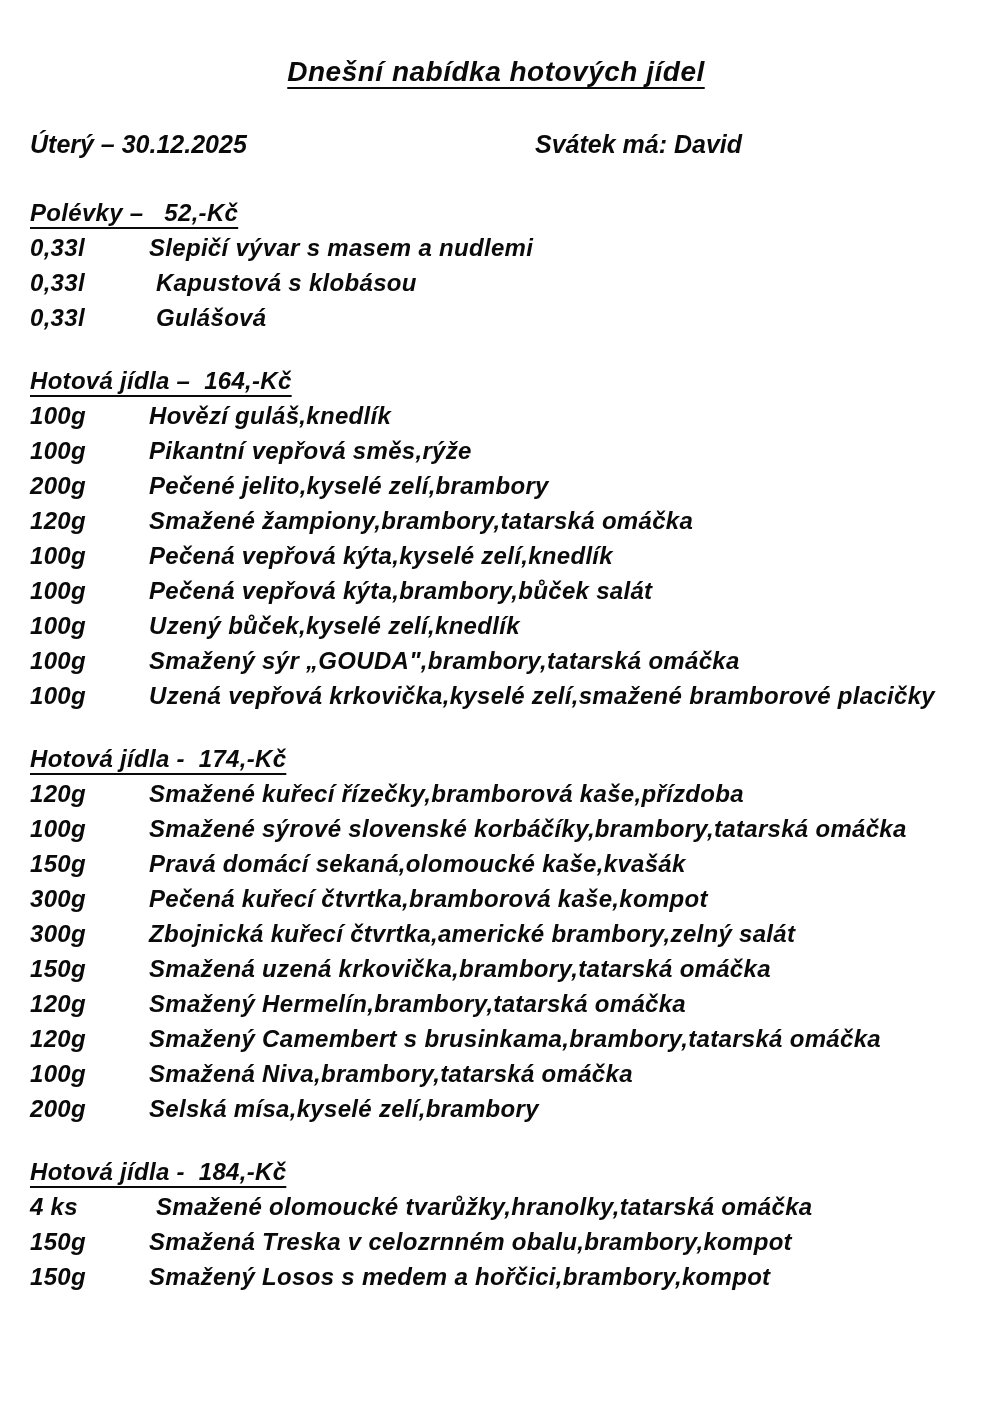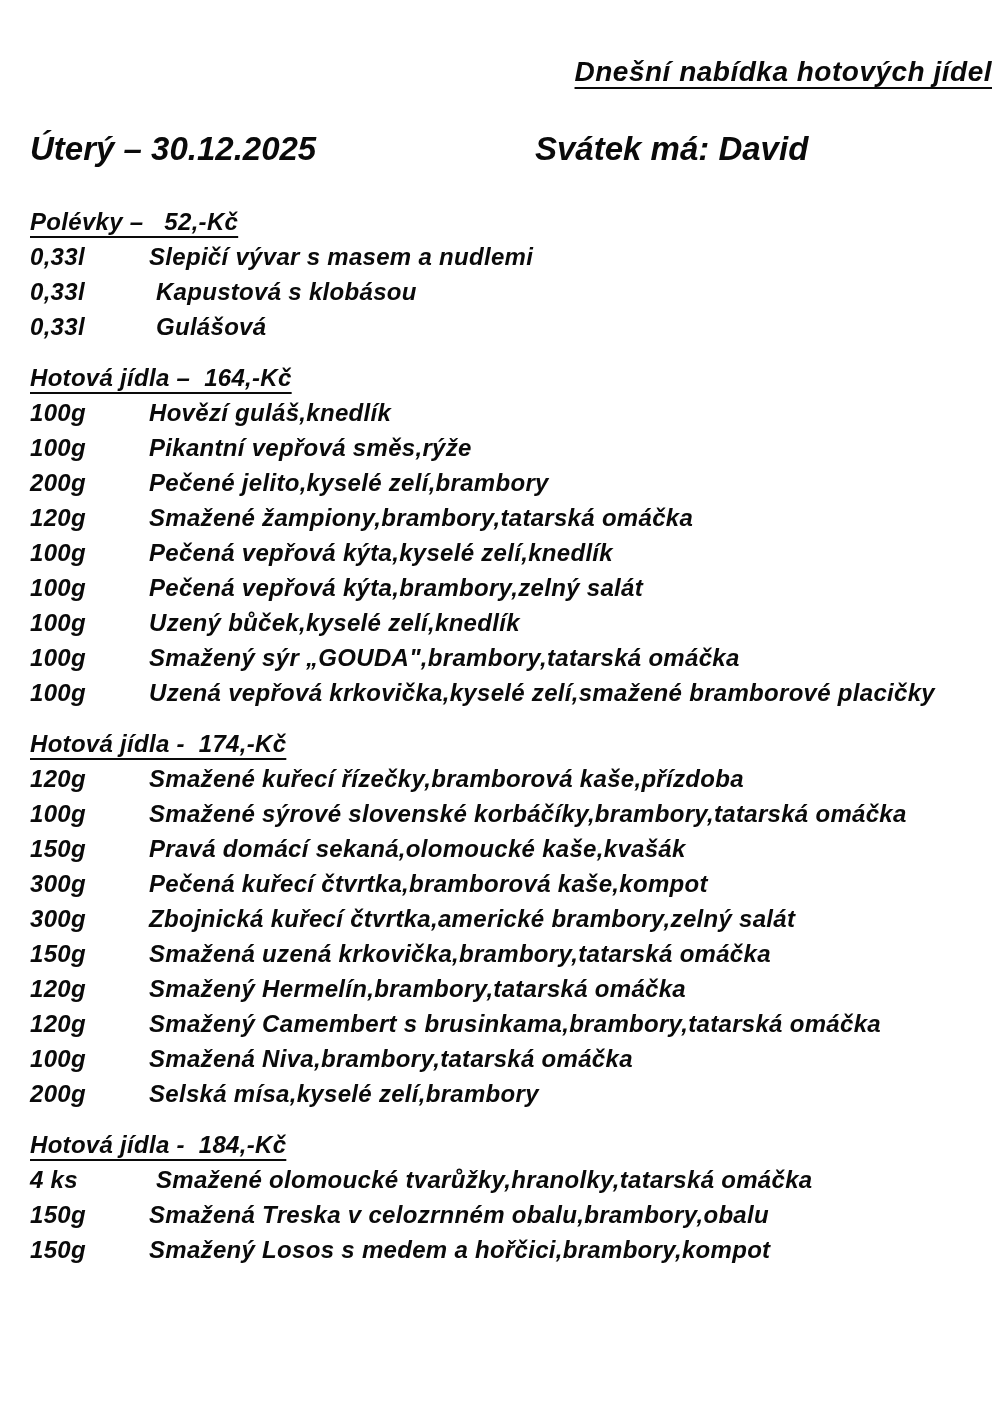--- a/index.html
+++ b/index.html
@@ -16,48 +16,48 @@
     overflow: hidden;
     font-family: "Liberation Sans", sans-serif;
     font-style: italic;
     font-weight: 700;
     color: #0a0a0a;
     box-sizing: border-box;
   }
   .title {
     margin: 0;
     padding-top: 56px;
-    text-align: right;
+    text-align: center;
     font-size: 28px;
     letter-spacing: 0.5px;
     text-decoration: underline;
     text-decoration-thickness: 2px;
     text-underline-offset: 6px;
   }
   .dateline {
     margin-top: 42px;
     padding-left: 30px;
-    font-size: 33px;
+    font-size: 25px;
     display: flex;
     align-items: baseline;
   }
   .dateline .date {
     display: inline-block;
     width: 505px;
     white-space: pre;
   }
   .dateline .nameday {
     white-space: pre;
     font-style: italic;
   }
   .sections {
     padding-left: 30px;
     padding-right: 32px;
   }
-  .menu-section { margin-top: 16px; }
+  .menu-section { margin-top: 28px; }
   .menu-section:first-child { margin-top: 36px; }
   .section-heading {
     margin: 0;
     font-size: 24px;
     line-height: 35px;
     letter-spacing: 0.3px;
     white-space: pre;
     text-decoration: underline;
     text-decoration-thickness: 2px;
     text-underline-offset: 6px;
@@ -133,21 +133,21 @@
     <span class="dish">Smažené žampiony,brambory,tatarská omáčka</span>
   </div>
 
   <div class="row">
     <span class="qty">100g</span>
     <span class="dish">Pečená vepřová kýta,kyselé zelí,knedlík</span>
   </div>
 
   <div class="row">
     <span class="qty">100g</span>
-    <span class="dish">Pečená vepřová kýta,brambory,zelný salát</span>
+    <span class="dish">Pečená vepřová kýta,brambory,bůček salát</span>
   </div>
 
   <div class="row">
     <span class="qty">100g</span>
     <span class="dish">Uzený bůček,kyselé zelí,knedlík</span>
   </div>
 
   <div class="row">
     <span class="qty">100g</span>
     <span class="dish">Smažený sýr „GOUDA",brambory,tatarská omáčka</span>
@@ -218,21 +218,21 @@
   <section class="menu-section">
     <h2 class="section-heading">Hotová jídla -  184,-Kč</h2>
     <div class="rows">
   <div class="row">
     <span class="qty">4 ks</span>
     <span class="dish"> Smažené olomoucké tvarůžky,hranolky,tatarská omáčka</span>
   </div>
 
   <div class="row">
     <span class="qty">150g</span>
-    <span class="dish">Smažená Treska v celozrnném obalu,brambory,obalu</span>
+    <span class="dish">Smažená Treska v celozrnném obalu,brambory,kompot</span>
   </div>
 
   <div class="row">
     <span class="qty">150g</span>
     <span class="dish">Smažený Losos s medem a hořčici,brambory,kompot</span>
   </div>
 </div>
   </section>
 </div>
 </div>

